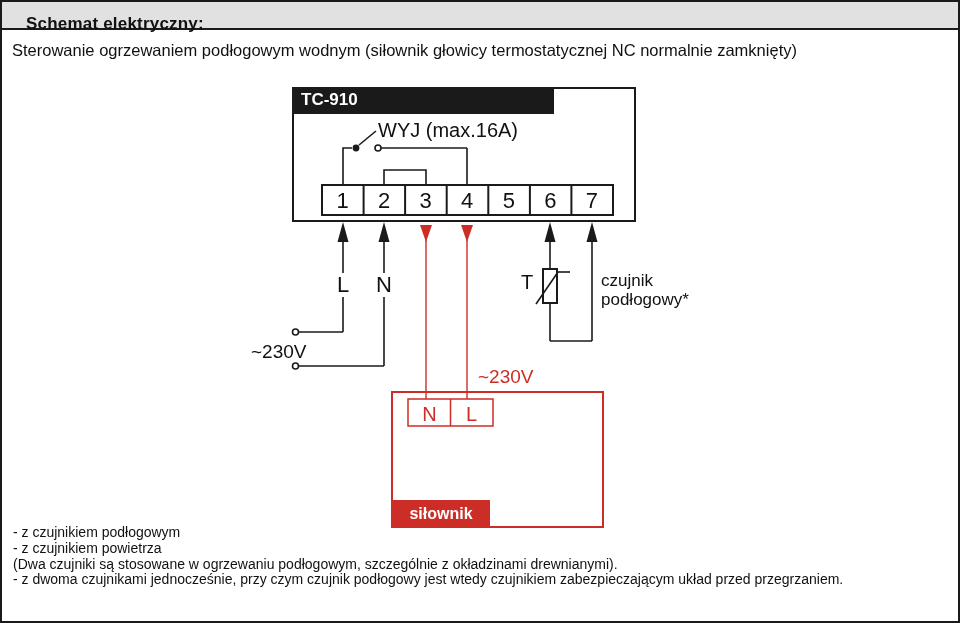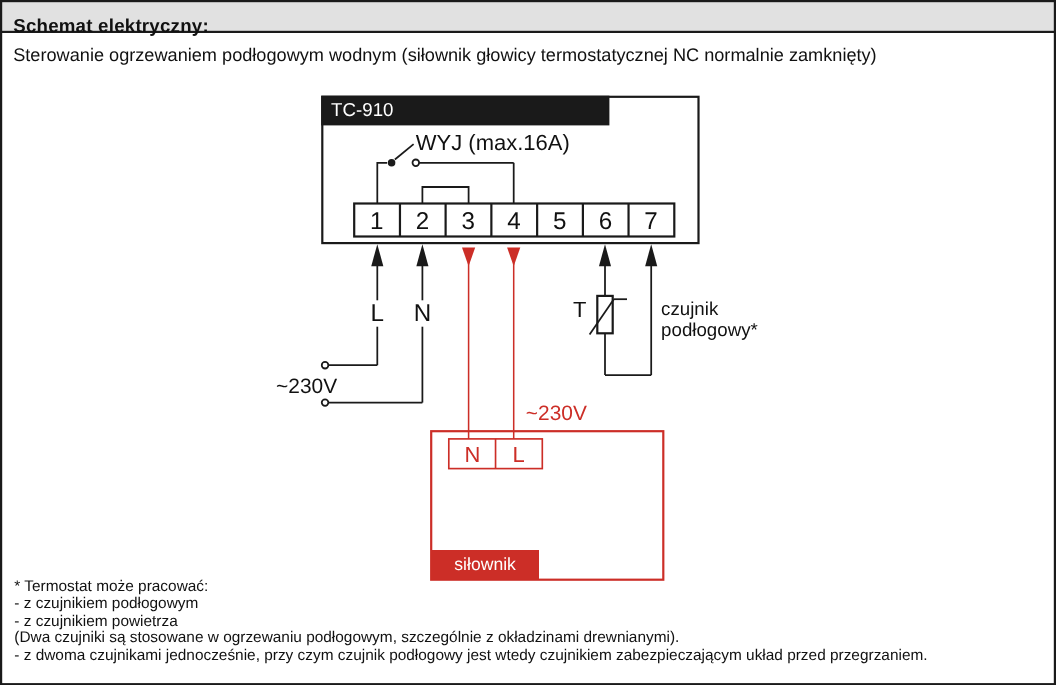--- a/index.html
+++ b/index.html
@@ -5,40 +5,40 @@
   html,body{margin:0;padding:0;background:#fff;}
   .frame{
     position:relative;width:960px;height:623px;background:#ffffff;
     font-family:"Liberation Sans", sans-serif;color:#111;overflow:hidden;
   }
   .outer-border{position:absolute;inset:0;border:2px solid #1a1a1a;pointer-events:none;z-index:50;}
   .header-bar{
     position:absolute;left:0;top:0;width:100%;height:30px;background:#e1e1e1;
     border-bottom:2px solid #1a1a1a;box-sizing:border-box;display:flex;align-items:center;z-index:1;
   }
-  .header-bar .title{font-size:17px;font-weight:bold;padding-left:12px;letter-spacing:0.2px;margin-top:20px;}
+  .header-bar .title{font-size:17px;font-weight:bold;padding-left:26px;letter-spacing:0.2px;margin-top:20px;}
   .subtitle{position:absolute;left:12px;top:41px;font-size:16.5px;z-index:2;white-space:nowrap;text-align:right;}
   svg.schematic{position:absolute;left:0;top:0;z-index:2;}
   .lbl{position:absolute;white-space:nowrap;z-index:3;color:#111;}
-  .model-lbl{left:301px;top:90px;color:#fff;font-weight:normal;font-size:17px;}
+  .model-lbl{left:301px;top:90px;color:#fff;font-weight:bold;font-size:17px;}
   .out-lbl{left:378px;top:119px;font-size:20px;}
   .t-num{position:absolute;top:186px;height:29px;line-height:29px;text-align:center;font-size:22px;z-index:3;}
   .wire-tag{font-size:22px;background:#fff;text-align:center;line-height:22px;padding:1px 0;}
   .l-tag{left:334px;top:273px;width:18px;}
   .n-tag{left:375px;top:273px;width:18px;}
   .v-black{left:251px;top:341px;font-size:19px;}
   .v-red{left:478px;top:366px;font-size:19px;color:#cc2e27;}
   .t-sym{left:521px;top:271px;font-size:20px;}
   .sensor-lbl{left:601px;top:271px;font-size:17px;line-height:19px;white-space:pre-line;}
   .act-cell{position:absolute;top:401px;height:26px;line-height:26px;text-align:center;
     font-size:20px;color:#cc2e27;z-index:3;}
   .act-n{left:409px;width:41px;}
   .act-l{left:451px;width:41px;}
   .act-name{left:392px;top:500px;width:98px;height:18px;line-height:27px;text-align:center;
-    color:#fff;font-weight:normal;font-size:16px;z-index:4;}
+    color:#fff;font-weight:bold;font-size:16px;z-index:4;}
   .footnotes{position:absolute;left:13px;top:525px;font-size:14px;line-height:15.8px;z-index:3;}
 </style>
 </head>
 <body>
 
 <div class="frame">
 
   <div class="header-bar">
     <span class="title">Schemat elektryczny:</span>
   </div>
@@ -128,21 +128,20 @@
   <div class="lbl v-red">~230V</div>
   <div class="lbl t-sym">T</div>
   <div class="lbl sensor-lbl">czujnik
 podłogowy*</div>
 
   <div class="act-cell act-n">N</div>
   <div class="act-cell act-l">L</div>
   <div class="lbl act-name">siłownik</div>
 
   <div class="footnotes">
-    <div>* Termostat może pracować:</div>
     <div>- z czujnikiem podłogowym</div>
     <div>- z czujnikiem powietrza</div>
     <div>(Dwa czujniki są stosowane w ogrzewaniu podłogowym, szczególnie z okładzinami drewnianymi).</div>
     <div>- z dwoma czujnikami jednocześnie, przy czym czujnik podłogowy jest wtedy czujnikiem zabezpieczającym układ przed przegrzaniem.</div>
   </div>
 
   <div class="outer-border"></div>
 </div>
 
 </body></html>

